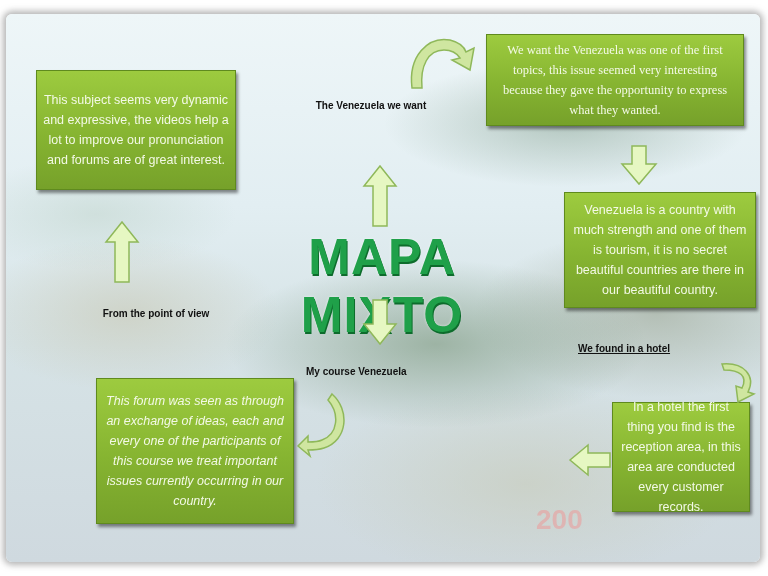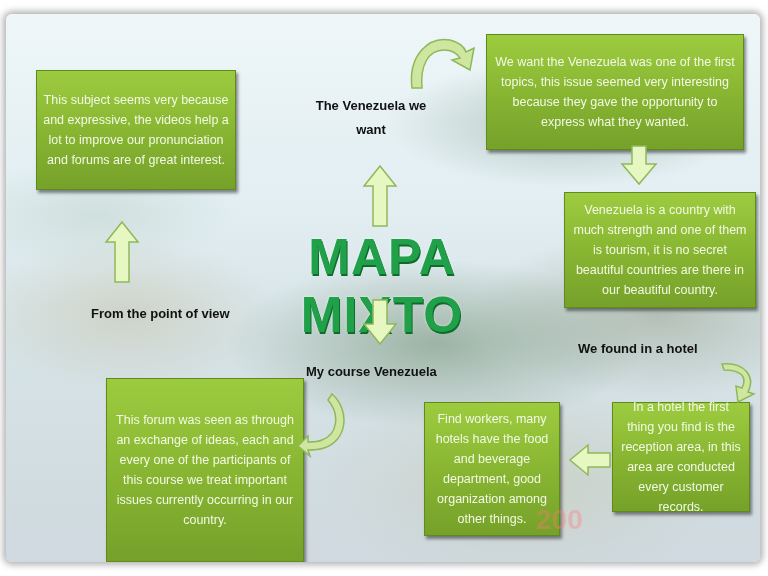--- a/index.html
+++ b/index.html
@@ -33,21 +33,21 @@
     line-height: 20px;
     text-align: center;
     padding: 2px 6px;
     box-sizing: border-box;
     display: flex; align-items: center; justify-content: center;
   }
   .label {
     position: absolute;
     font-family: "Liberation Sans", sans-serif;
     font-weight: bold;
-    font-size: 13px;
+    font-size: 10px;
     color: #111;
     text-align: center;
     line-height: 24px;
   }
   .title {
     position: absolute; left: 222px; top: 228px; width: 320px; text-align: center;
     font-family: "Liberation Sans", sans-serif; font-weight: bold;
     font-size: 50px; letter-spacing: 1px;
     color: #1fa049;
     text-shadow: 1px 2px 0 #0d6c2c, 0 0 3px rgba(255,255,255,0.6);
@@ -60,38 +60,35 @@
   }
 </style>
 </head>
 <body>
 
 <div class="slide">
 
   <div class="title" style="left:216px;top:214px;">MAPA MIXTO</div>
 
   <div class="label" style="left:300px;top:80px;width:130px;">The Venezuela we want</div>
-  <div class="label" style="left:50px;top:288px;width:200px;text-align:left;margin-left:35px;">From the point of view</div>
+  <div class="label" style="left:50px;top:288px;width:200px;text-align:center;">From the point of view</div>
   <div class="label" style="left:300px;top:346px;width:200px;text-align:left;">My course Venezuela</div>
-  <div class="label" style="left:572px;top:323px;width:170px;text-align:left;">We found in a hotel</div>
+  <div class="label" style="left:572px;top:323px;width:170px;text-align:left;text-decoration:underline;">We found in a hotel</div>
 
   <div class="box" style="left:30px;top:56px;width:200px;height:120px;">
-    <span>This subject seems very because and expressive, the videos help a lot to improve our pronunciation and forums are of great interest.</span>
+    <span>This subject seems very dynamic and expressive, the videos help a lot to improve our pronunciation and forums are of great interest.</span>
   </div>
-  <div class="box" style="left:480px;top:20px;width:258px;height:116px;">
+  <div class="box" style="left:480px;top:20px;width:258px;height:92px;font-family:Liberation Serif, serif;">
     <span>We want the Venezuela was one of the first topics, this issue seemed very interesting because they gave the opportunity to express what they wanted.</span>
   </div>
   <div class="box" style="left:558px;top:178px;width:192px;height:116px;">
     <span>Venezuela is a country with much strength and one of them is tourism, it is no secret beautiful countries are there in our beautiful country.</span>
   </div>
-  <div class="box" style="left:100px;top:364px;width:198px;height:184px;">
+  <div class="box" style="left:90px;top:364px;width:198px;height:146px;font-style:italic;">
     <span>This forum was seen as through an exchange of ideas, each and every one of the participants of this course we treat important issues currently occurring in our country.</span>
-  </div>
-  <div class="box" style="left:418px;top:388px;width:136px;height:134px;">
-    <span>Find workers, many hotels have the food and beverage department, good organization among other things.</span>
   </div>
   <div class="box" style="left:606px;top:388px;width:138px;height:110px;">
     <span>In a hotel the first thing you find is the reception area, in this area are conducted every customer records.</span>
   </div>
 
   <svg class="arrow" style="left:356px;top:150px;" width="36" height="64" viewBox="0 0 36 64">
     <polygon points="18,2 34,22 25,22 25,62 11,62 11,22 2,22" fill="#e6f7c2" stroke="#8fb85a" stroke-width="1.5"></polygon>
   </svg>
   <svg class="arrow" style="left:98px;top:206px;" width="36" height="64" viewBox="0 0 36 64">
     <polygon points="18,2 34,22 25,22 25,62 11,62 11,22 2,22" fill="#e6f7c2" stroke="#8fb85a" stroke-width="1.5"></polygon>

